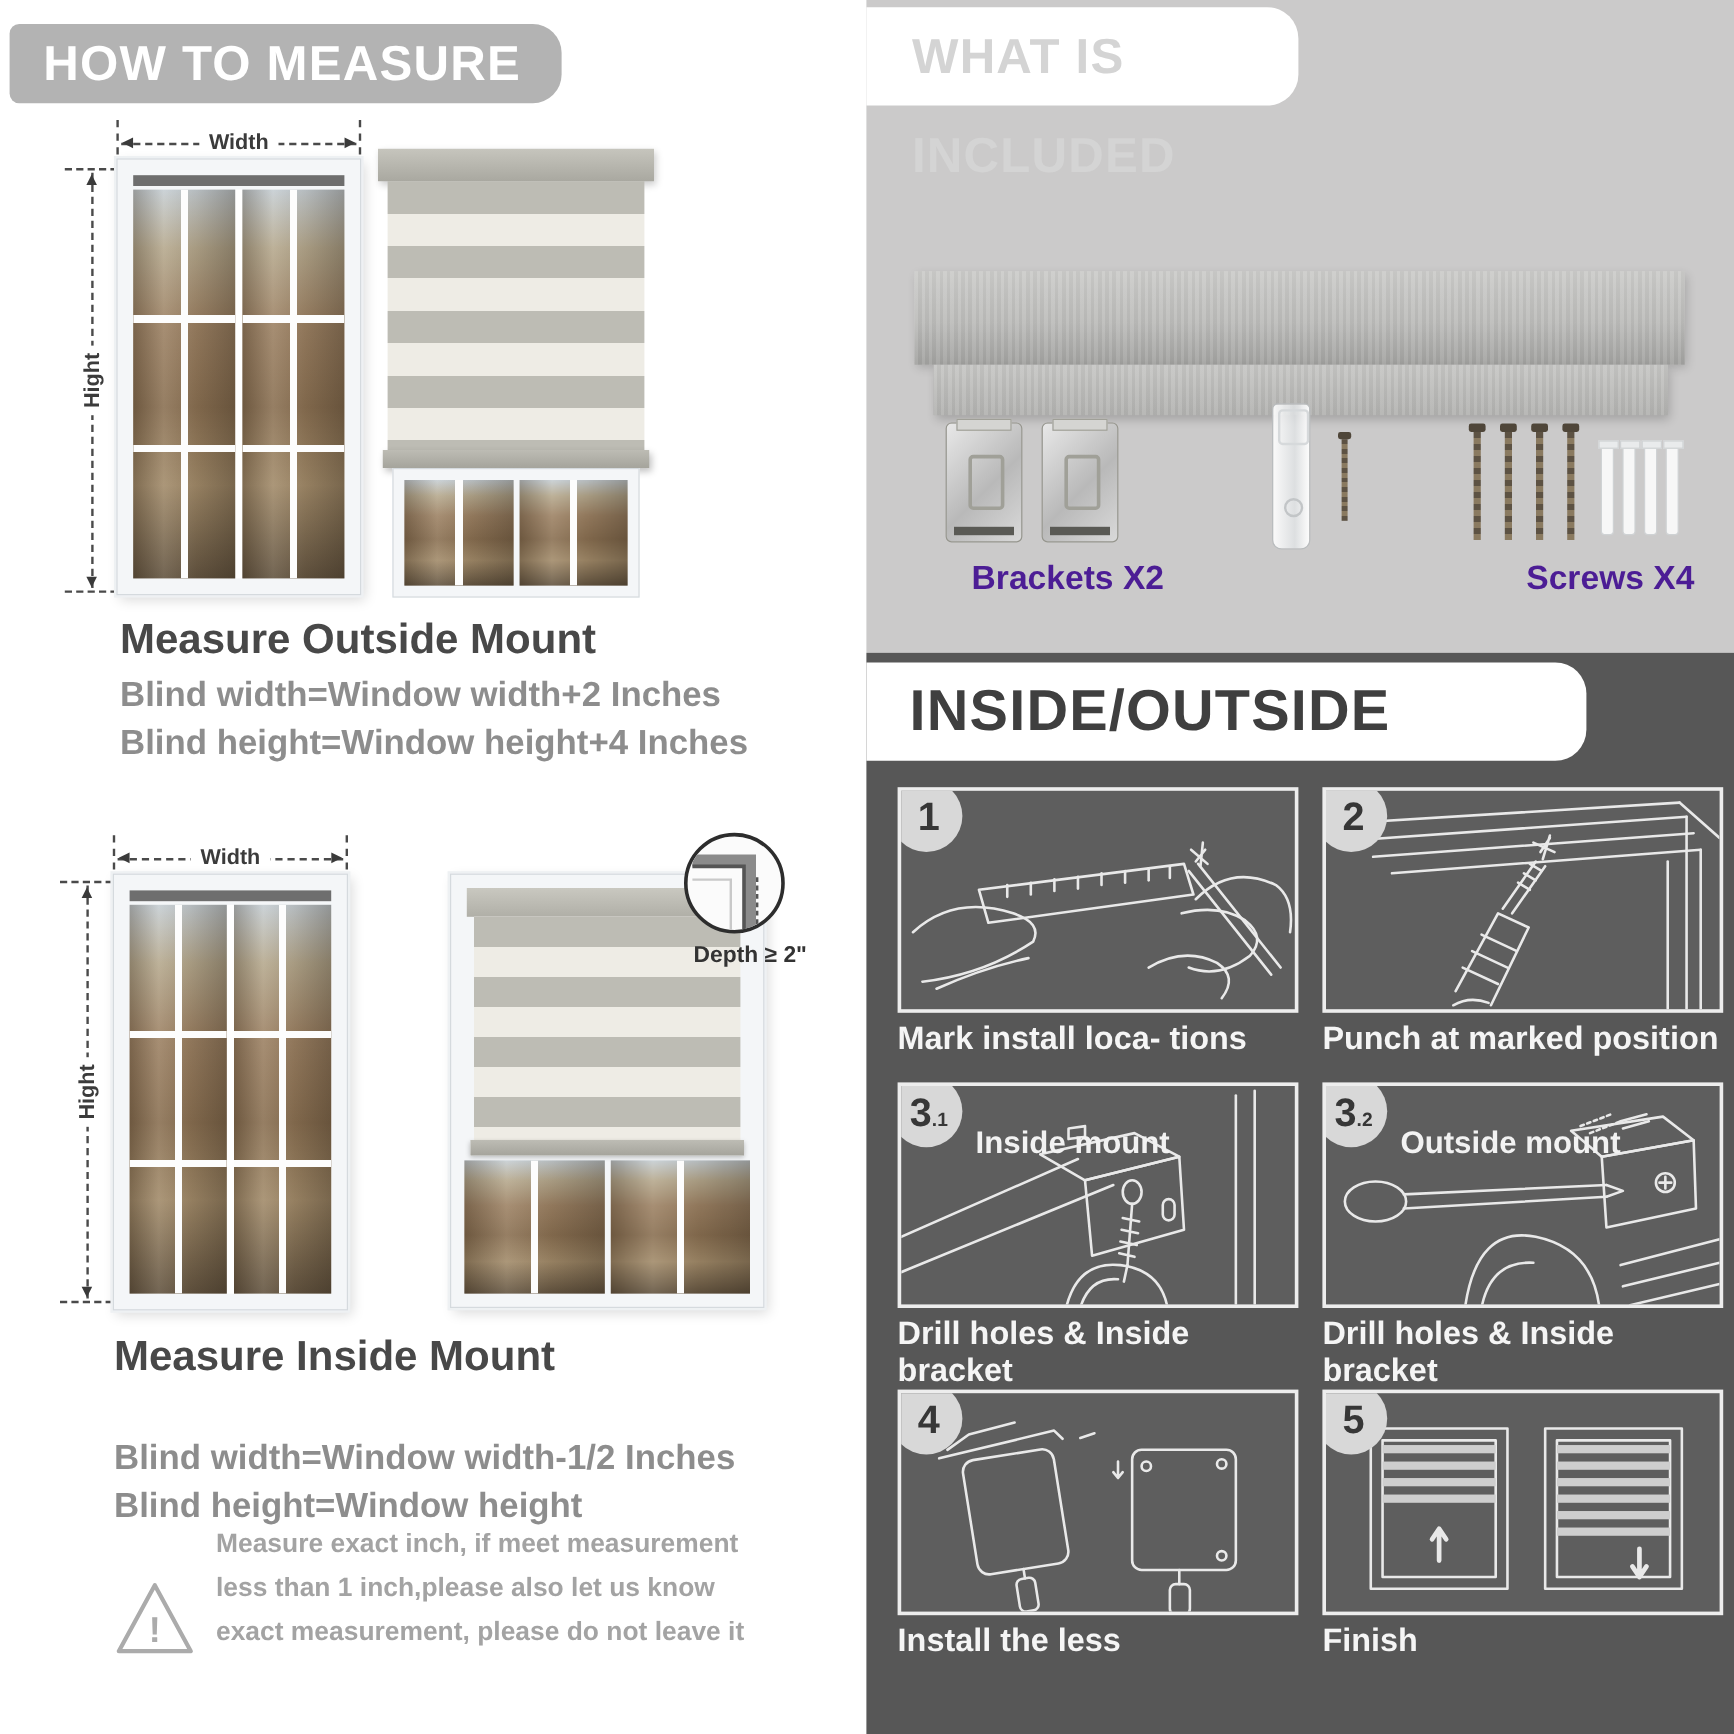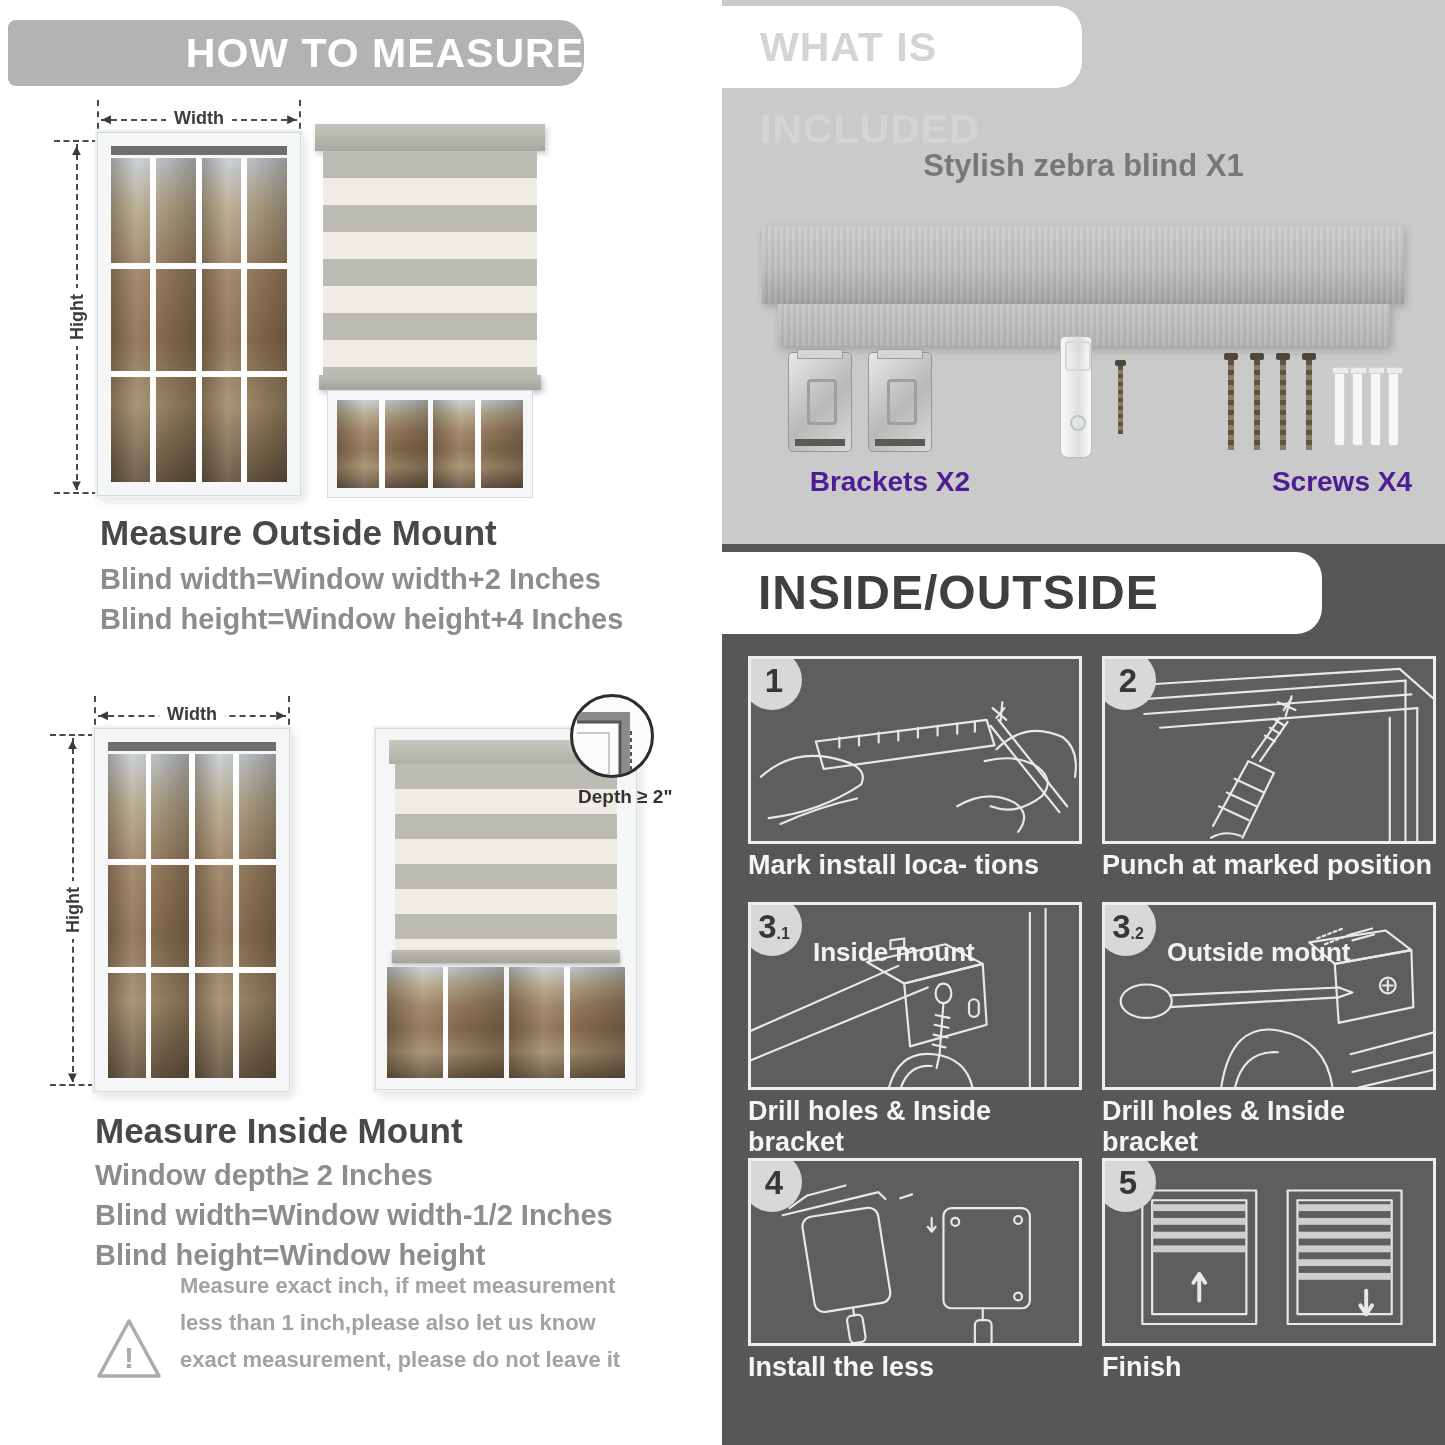--- a/index.html
+++ b/index.html
@@ -8,23 +8,23 @@
     background:#ffffff;
     font-family:"Liberation Sans", sans-serif;
     -webkit-font-smoothing:antialiased;
   }
   .abs{position:absolute;}
 
   
   #left-col{left:0;top:0;width:722px;height:1445px;background:#fff;}
 
   .pill-left{
-    left:8px;top:20px;width:576px;height:66px;background:#b3b3b3;
+    left:8px;top:20px;width:460px;height:66px;background:#b3b3b3;
     border-radius:8px 24px 24px 8px;color:#fff;font-size:41px;font-weight:bold;
-    line-height:66px;padding-left:28px;letter-spacing:1px;box-sizing:border-box;text-align:right;
+    line-height:66px;padding-left:28px;letter-spacing:1px;box-sizing:border-box;
   }
 
   
   .win{
     background:#f4f6f8;border:1px solid #d5dade;
     box-shadow:0 0 0 2px #eef1f3, 3px 4px 10px rgba(0,0,0,.15);
     padding:13px;box-sizing:border-box;
   }
   .win .track{height:9px;background:#6e6e6e;margin-bottom:3px;}
   .win .glazing{display:flex;gap:6px;height:calc(100% - 12px);background:#fff;}
@@ -234,36 +234,34 @@
     <svg width="78" height="78" viewBox="0 0 78 78">
       <polyline points="4,20 52,20 52,78" fill="none" stroke="#8b8b8b" stroke-width="10"></polyline>
       <polyline points="4,25 47,25 47,78" fill="none" stroke="#555" stroke-width="3"></polyline>
       <polyline points="4,36 36,36 36,78" fill="none" stroke="#c9c9c9" stroke-width="2"></polyline>
       <line x1="58" y1="34" x2="58" y2="74" stroke="#555" stroke-width="2" stroke-dasharray="4 3"></line>
     </svg>
   </div>
   <div class="abs depth-label" style="left:578px;top:786px;">Depth ≥ 2"</div>
 
   <div class="abs sec-title" style="left:95px;top:1111px;">Measure Inside Mount</div>
-  <div class="abs formula" style="left:95px;top:1159px;">Window depth≥ 2 Inches</div>
   <div class="abs formula" style="left:95px;top:1199px;">Blind width=Window width-1/2 Inches</div>
   <div class="abs formula" style="left:95px;top:1239px;">Blind height=Window height</div>
 
   <div class="tri-icon" style="left:94px;top:1316px;">
     <svg width="70" height="66" viewBox="0 0 70 66">
       <path d="M35 5 L65 60 L5 60 Z" fill="none" stroke="#ababab" stroke-width="3.5" stroke-linejoin="round"></path>
       <text x="35" y="52" text-anchor="middle" font-size="30" font-weight="bold" fill="#ababab" font-family="Liberation Sans, sans-serif">!</text>
     </svg>
   </div>
   <div class="abs warn-text" style="left:180px;top:1267px;">Measure exact inch, if meet measurement less than 1 inch,please also let us know exact measurement, please do not leave it</div>
 </div>
 
 <div id="right-top" class="abs">
   <div class="pill-right">WHAT IS INCLUDED</div>
-  <div class="product-label">Stylish zebra blind X1</div>
 
   <div class="big-cassette"></div>
   <div class="big-cassette-lip"></div>
 
   <div class="bracket" style="left:66px;top:352px;">
       <span class="tab"></span>
     </div>
   <div class="bracket" style="left:146px;top:352px;">
       <span class="tab"></span>
     </div>

